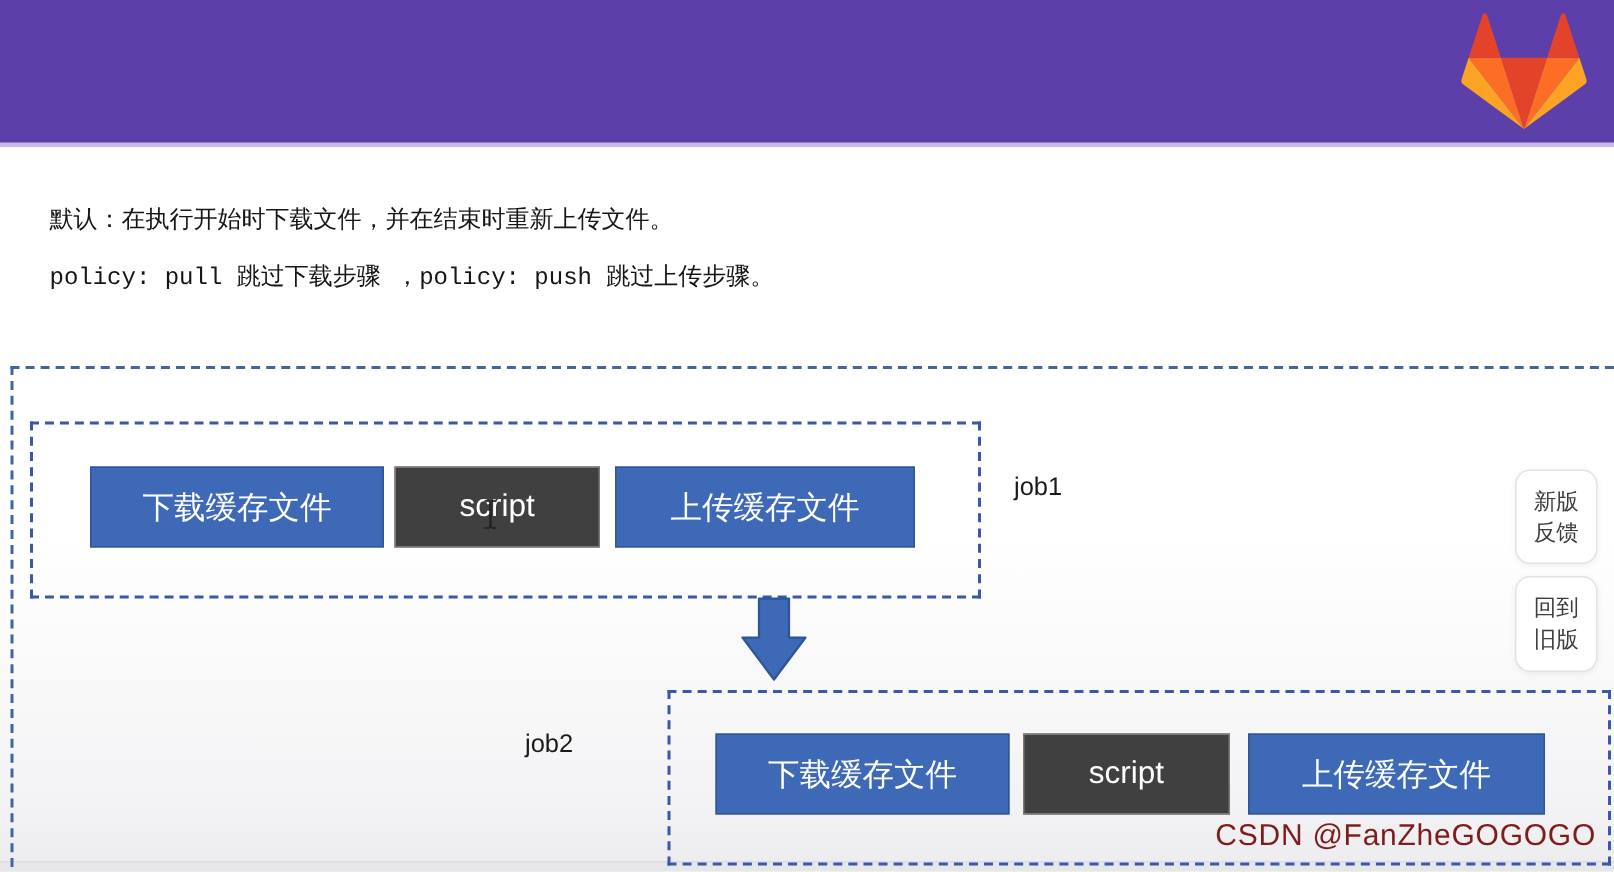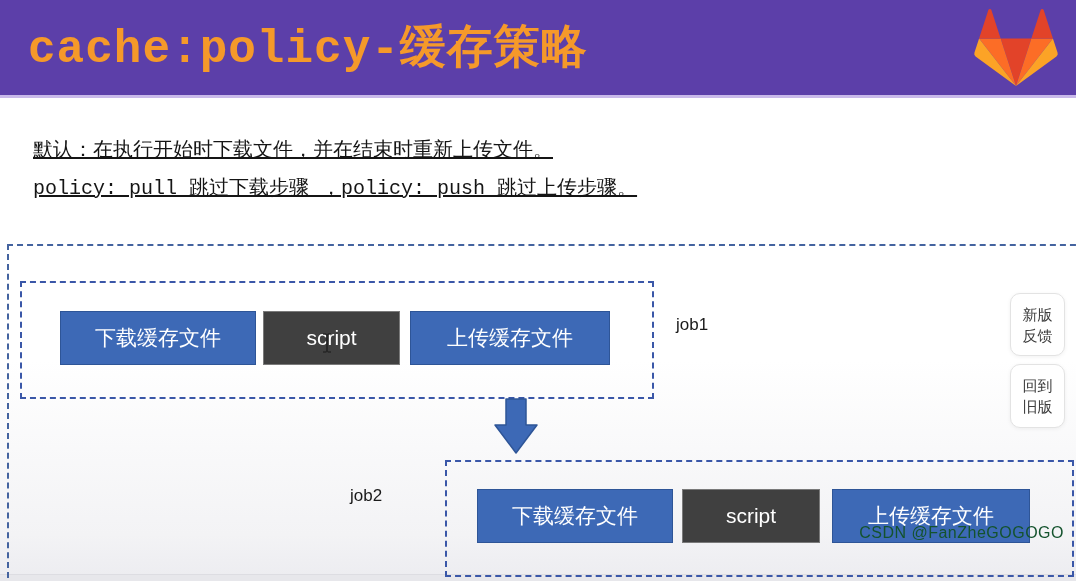--- a/index.html
+++ b/index.html
@@ -14,23 +14,22 @@
     background:#5C3FA9;border-bottom:3px solid #c9b9ea;
   }
   .page-title{
     position:absolute;left:28px;top:16px;
     font-family:"Liberation Mono","DejaVu Sans Mono",monospace;
     font-size:46px;font-weight:bold;color:#F5992A;letter-spacing:1px;white-space:nowrap;
   }
   .gitlab-logo{position:absolute;left:972px;top:8px;width:88px;height:80px;}
   
   .intro-line{
-    position:absolute;left:33px;color:#151515;font-size:20px;white-space:nowrap;
+    position:absolute;left:33px;color:#151515;font-size:16px;white-space:nowrap;
     font-family:"DejaVu Serif","Liberation Serif",serif;
-    text-decoration:underline;
   }
   .intro-line.l1{top:136px;}
   .intro-line.l2{top:174px;font-family:"Liberation Mono","DejaVu Serif",serif;text-align:right;}
   
   .outer-box{
     position:absolute;left:7px;top:244px;width:1085px;height:340px;
     border:2px dashed #44639F;background:transparent;
   }
   .job-box{position:absolute;border:2px dashed #3A57A8;}
   .job-box.j1{left:20px;top:281px;width:630px;height:114px;}
@@ -51,39 +50,38 @@
   .s2b{left:682px;top:489px;width:138px;}
   .s2c{left:832px;top:489px;width:198px;}
   .flow-arrow{position:absolute;left:490px;top:398px;width:52px;height:57px;}
   .text-cursor{position:absolute;left:321px;top:333px;width:12px;height:20px;opacity:.85;}
   
   .float-btn{
     position:absolute;left:1010px;width:53px;
     background:#ffffff;border:1px solid #e3e3e3;border-radius:10px;
     box-shadow:0 1px 4px rgba(0,0,0,0.06);
     display:flex;flex-direction:column;align-items:center;justify-content:center;
-    font-size:15px;color:#3d3d3d;line-height:21px;cursor:pointer;
+    font-size:15px;color:#3d3d3d;line-height:21px;cursor:pointer;margin-top:20px;
   }
   .float-btn.fb1{top:293px;height:61px;}
   .float-btn.fb2{top:364px;height:62px;}
   
   .watermark{
-    position:absolute;right:12px;top:524px;font-size:16px;color:#14532d;
+    position:absolute;right:12px;top:546px;font-size:20px;color:#7f1d1d;
     letter-spacing:.5px;white-space:nowrap;
   }
   .bottom-strip{
     position:absolute;left:0;top:574px;width:1076px;height:7px;
     background:#e7e7eb;border-top:1px solid #dddde2;
   }
 </style>
 </head>
 <body>
 
 <div class="header">
-  <div class="page-title">cache:policy-缓存策略</div>
   <svg class="gitlab-logo" viewBox="115 116 356 327" xmlns="http://www.w3.org/2000/svg">
     <path fill="#e24329" d="M293,434.91,230.16,240.5H355.84Z"></path>
     <path fill="#fc6d26" d="M293,434.91,230.16,240.5H142.08Z"></path>
     <path fill="#fca326" d="M142.08,240.5,123,299.28a13,13,0,0,0,4.73,14.58L293,434.91Z"></path>
     <path fill="#e24329" d="M142.08,240.5h88.08L192.31,124.07a6.47,6.47,0,0,0-12.3,0Z"></path>
     <path fill="#fc6d26" d="M293,434.91,355.84,240.5h88.08Z"></path>
     <path fill="#fca326" d="M443.92,240.5,463,299.28a13,13,0,0,1-4.73,14.58L293,434.91Z"></path>
     <path fill="#e24329" d="M443.92,240.5H355.84l37.84-116.43a6.47,6.47,0,0,1,12.3,0Z"></path>
   </svg>
 </div>

